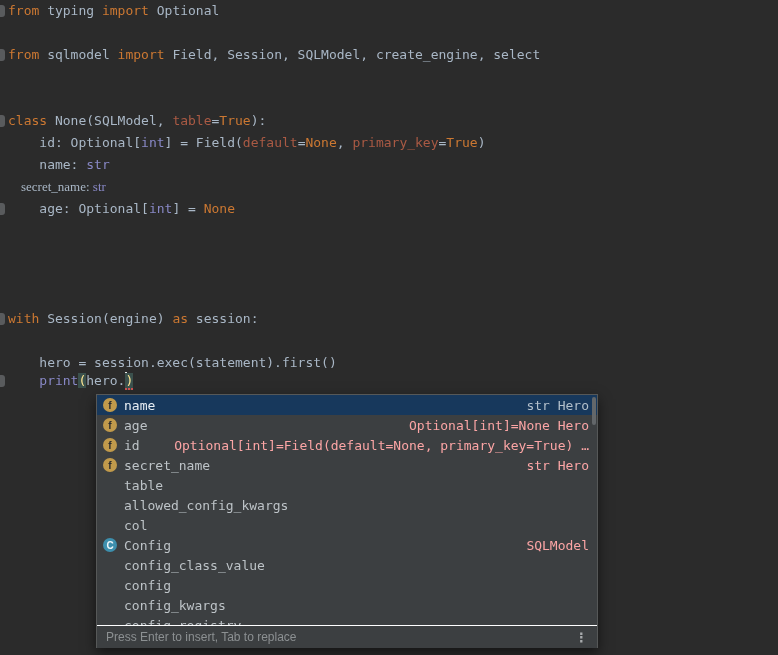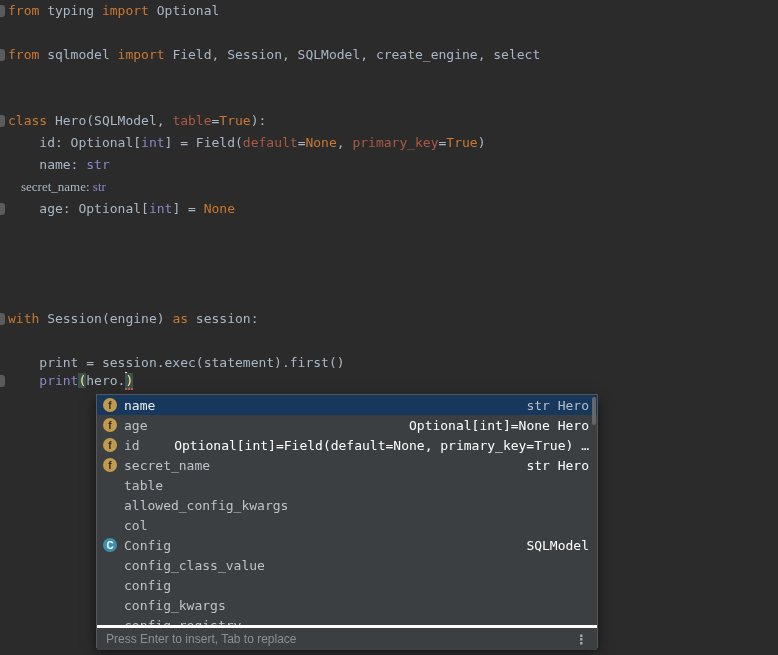--- a/index.html
+++ b/index.html
@@ -27,49 +27,49 @@
   .popup-list{position:relative;height:230px;overflow:hidden;}
   .popup-row{height:20px;display:flex;align-items:center;padding:0 8px 0 6px;
              font:13px "DejaVu Sans Mono",monospace;color:#bdc3c7;}
   .popup-row.selected{background:#17385c;color:#e8eef4;}
   .ci{width:14px;height:14px;min-width:14px;border-radius:50%;margin-right:7px;
       display:flex;align-items:center;justify-content:center;
       font:bold 10px "Liberation Sans",sans-serif;}
   .ci-f{background:#c19a4b;color:#2b2b2b;}
   .ci-c{background:#3d8fad;color:#eef6f9;}
   .ci-none{background:transparent;}
-  .row-right{margin-left:auto;color:#ffffff;white-space:pre;}
+  .row-right{margin-left:auto;color:#fca5a5;white-space:pre;}
   .popup-row.selected .row-right{color:#b2bfcb;}
   .scroll-thumb{position:absolute;right:1px;top:2px;width:4px;height:28px;
                 background:#63676a;border-radius:2px;}
-  .popup-footer{height:22px;border-top:3px solid #ffffff;display:flex;align-items:center;
+  .popup-footer{height:22px;border-top:1px solid #ffffff;display:flex;align-items:center;
                 padding:0 9px;font:12px "Liberation Sans",sans-serif;color:#8c9092;
                 background:#3c3f41;}
   .kebab{margin-left:auto;font:bold 13px/13px "DejaVu Sans",sans-serif;color:#a7aaac;}
 </style>
 </head>
 <body>
 
 <div class="screen">
   <div class="code-area">
       <div class="code-line" style="top: 0px;"><span class="gutter-mark"></span><span class="t-k">from</span><span class="t-p"> typing </span><span class="t-k">import</span><span class="t-p"> Optional</span></div>
       <div class="code-line" style="top: 22px;"></div>
       <div class="code-line" style="top: 44px;"><span class="gutter-mark"></span><span class="t-k">from</span><span class="t-p"> sqlmodel </span><span class="t-k">import</span><span class="t-p"> Field, Session, SQLModel, create_engine, select</span></div>
       <div class="code-line" style="top: 66px;"></div>
       <div class="code-line" style="top: 88px;"></div>
-      <div class="code-line" style="top: 110px;"><span class="gutter-mark"></span><span class="t-k">class</span><span class="t-p"> Hero(SQLModel, </span><span class="t-a">table</span><span class="t-p">=</span><span class="t-k">True</span><span class="t-p">):</span></div>
+      <div class="code-line" style="top: 110px;"><span class="gutter-mark"></span><span class="t-k">class</span><span class="t-p"> None(SQLModel, </span><span class="t-a">table</span><span class="t-p">=</span><span class="t-k">True</span><span class="t-p">):</span></div>
       <div class="code-line" style="top: 132px;"><span class="t-p">    id: Optional[</span><span class="t-b">int</span><span class="t-p">] = Field(</span><span class="t-a">default</span><span class="t-p">=</span><span class="t-k">None</span><span class="t-p">, </span><span class="t-a">primary_key</span><span class="t-p">=</span><span class="t-k">True</span><span class="t-p">)</span></div>
       <div class="code-line" style="top: 154px;"><span class="t-p">    name: </span><span class="t-b">str</span></div>
       <div class="code-line" style="top: 176px; font-family: Liberation Serif, serif;"><span class="t-p">    secret_name: </span><span class="t-b">str</span></div>
       <div class="code-line" style="top: 198px;"><span class="gutter-mark"></span><span class="t-p">    age: Optional[</span><span class="t-b">int</span><span class="t-p">] = </span><span class="t-k">None</span></div>
       <div class="code-line" style="top: 220px;"></div>
       <div class="code-line" style="top: 242px;"></div>
       <div class="code-line" style="top: 286px;"></div>
       <div class="code-line" style="top: 308px;"><span class="gutter-mark"></span><span class="t-k">with</span><span class="t-p"> Session(engine) </span><span class="t-k">as</span><span class="t-p"> session:</span></div>
-      <div class="code-line" style="top: 352px;"><span class="t-p">    print = session.exec(statement).first()</span></div>
+      <div class="code-line" style="top: 352px;"><span class="t-p">    hero = session.exec(statement).first()</span></div>
       <div class="code-line" style="top: 370px;"><span class="gutter-mark"></span><span class="t-p">    </span><span class="t-b">print</span><span class="t-m">(</span><span class="t-p">hero.</span><span class="cursor"></span><span class="t-me">)</span></div>
     </div>
 
   <div class="popup">
     <div class="popup-list">
       <div class="scroll-thumb"></div>
     <div class="popup-row selected">
           <span class="ci ci-f">f</span>
           <span>name</span>
           <span class="row-right">str Hero</span>

